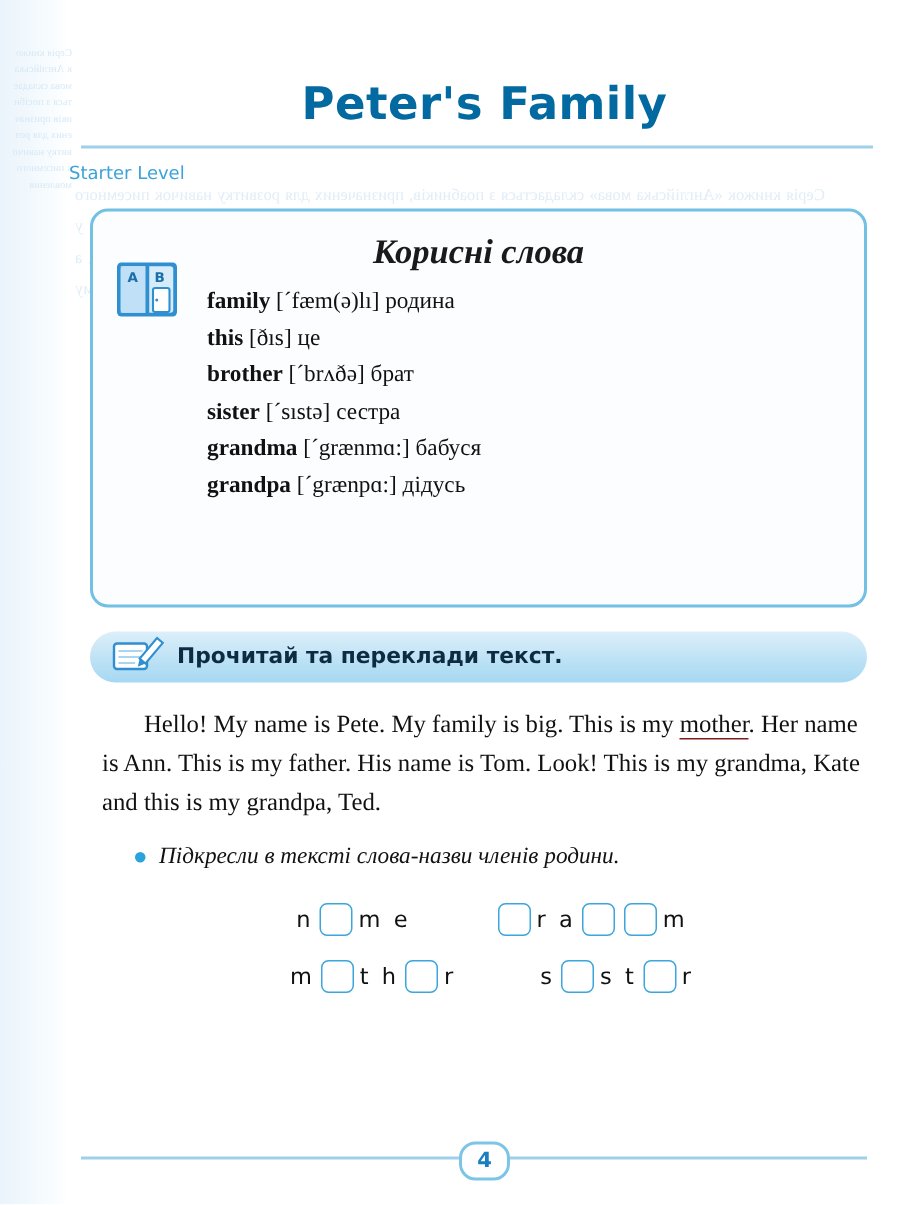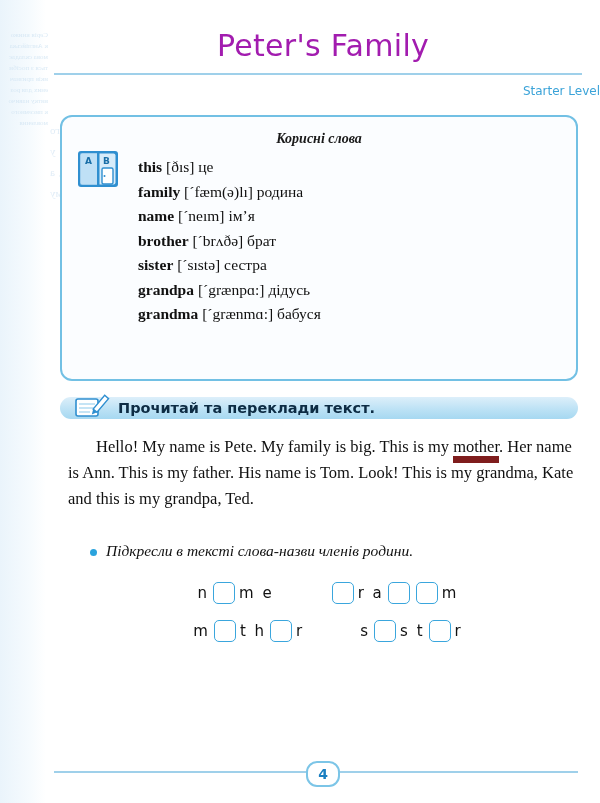--- a/index.html
+++ b/index.html
@@ -61,34 +61,34 @@
     position: absolute;
     top: 0;
     left: 46px;
     width: 554px;
     height: 803px;
   }
 
   
   .title {
     text-align: center;
-    color: #a21caf;
-    font-family: "DejaVu Sans", sans-serif;
-    font-weight: normal;
+    color: #0369a1;
+    font-family: "DejaVu Sans", sans-serif;
+    font-weight: bold;
     font-size: 30px;
     letter-spacing: .3px;
-    margin-top: 28px;
+    margin-top: 52px;
   }
   .title-rule {
     height: 2px;
     background: #9fd0ea;
     margin: 10px 18px 0 8px;
   }
   .subtitle {
-    text-align: right;
+    text-align: left;
     color: #3ba3d8;
     font-family: "DejaVu Sans", sans-serif;
     font-size: 12px;
     margin-top: 9px;
   }
 
   
   .vocab-box {
     position: relative;
     margin: 17px 22px 0 14px;
@@ -96,21 +96,21 @@
     border-radius: 12px;
     background: #fbfdff;
     padding: 12px 18px 14px 18px;
     min-height: 236px;
   }
   .vocab-title {
     text-align: center;
     font-family: "Liberation Serif", serif;
     font-style: italic;
     font-weight: bold;
-    font-size: 14px;
+    font-size: 23px;
     color: #1a1a1a;
     margin: 2px 0 8px 0;
   }
   .vocab-list {
     margin-left: 58px;
     font-size: 15.5px;
     line-height: 24.5px;
     color: #111;
   }
   .vocab-list .w {
@@ -124,21 +124,21 @@
     left: 14px;
     top: 30px;
     width: 44px;
     height: 44px;
   }
 
   
   .task {
     position: relative;
     margin: 16px 22px 0 14px;
-    height: 22px;
+    height: 34px;
     border-radius: 17px;
     background: linear-gradient(to bottom, #ddeffa 0%, #bde2f5 55%, #a6d8f1 100%);
     display: flex;
     align-items: center;
   }
   .task .pencil {
     width: 40px;
     height: 28px;
     margin-left: 10px;
     flex: 0 0 auto;
@@ -157,25 +157,25 @@
     font-size: 16.5px;
     line-height: 26px;
     color: #111;
     text-align: left;
   }
   .reading p {
     margin: 0 0 2px 0;
     text-indent: 28px;
   }
   .u {
-    border-bottom: 7px solid #7f1d1d;
+    border-bottom: 1px solid #7f1d1d;
   }
 
   .bullet-line {
-    margin: 30px 0 0 44px;
+    margin: 14px 0 0 44px;
     font-size: 15.5px;
     font-style: italic;
     color: #111;
     display: flex;
     align-items: baseline;
     text-align: center;
   }
   .bullet-dot {
     width: 7px;
     height: 7px;
@@ -274,53 +274,48 @@
         <text x="9" y="17" font-family="DejaVu Sans" font-size="9" font-weight="bold" fill="#1a6fa8">A</text>
         <text x="27" y="17" font-family="DejaVu Sans" font-size="9" font-weight="bold" fill="#1a6fa8">B</text>
         <rect x="26" y="21" width="11" height="16" rx="1.5" fill="#ffffff" stroke="#2f8fd0" stroke-width="1.4"></rect>
         <circle cx="28.5" cy="29" r="1" fill="#2f8fd0"></circle>
       </svg>
 
       <div class="vocab-title">Корисні слова</div>
 
       <div class="vocab-list">
         <div>
+          <span class="w">family</span>
+          <span>[´fæm(ə)lı]</span>
+          <span class="tr">родина</span>
+        </div>
+        <div>
           <span class="w">this</span>
           <span>[ðıs]</span>
           <span class="tr">це</span>
         </div>
         <div>
-          <span class="w">family</span>
-          <span>[´fæm(ə)lı]</span>
-          <span class="tr">родина</span>
-        </div>
-        <div>
-          <span class="w">name</span>
-          <span>[´neım]</span>
-          <span class="tr">ім’я</span>
-        </div>
-        <div>
           <span class="w">brother</span>
           <span>[´brʌðə]</span>
           <span class="tr">брат</span>
         </div>
         <div>
           <span class="w">sister</span>
           <span>[´sıstə]</span>
           <span class="tr">сестра</span>
         </div>
         <div>
+          <span class="w">grandma</span>
+          <span>[´grænmɑ:]</span>
+          <span class="tr">бабуся</span>
+        </div>
+        <div>
           <span class="w">grandpa</span>
           <span>[´grænpɑ:]</span>
           <span class="tr">дідусь</span>
-        </div>
-        <div>
-          <span class="w">grandma</span>
-          <span>[´grænmɑ:]</span>
-          <span class="tr">бабуся</span>
         </div>
       </div>
     </div>
 
     <div class="task">
       <svg class="pencil" viewBox="0 0 40 28">
         <rect x="6" y="5" width="22" height="17" rx="2" fill="#ffffff" stroke="#2f8fd0" stroke-width="1.6"></rect>
         <line x1="9" y1="10" x2="25" y2="10" stroke="#9ed2ef" stroke-width="1.2"></line>
         <line x1="9" y1="14" x2="25" y2="14" stroke="#9ed2ef" stroke-width="1.2"></line>
         <line x1="9" y1="18" x2="20" y2="18" stroke="#9ed2ef" stroke-width="1.2"></line>

